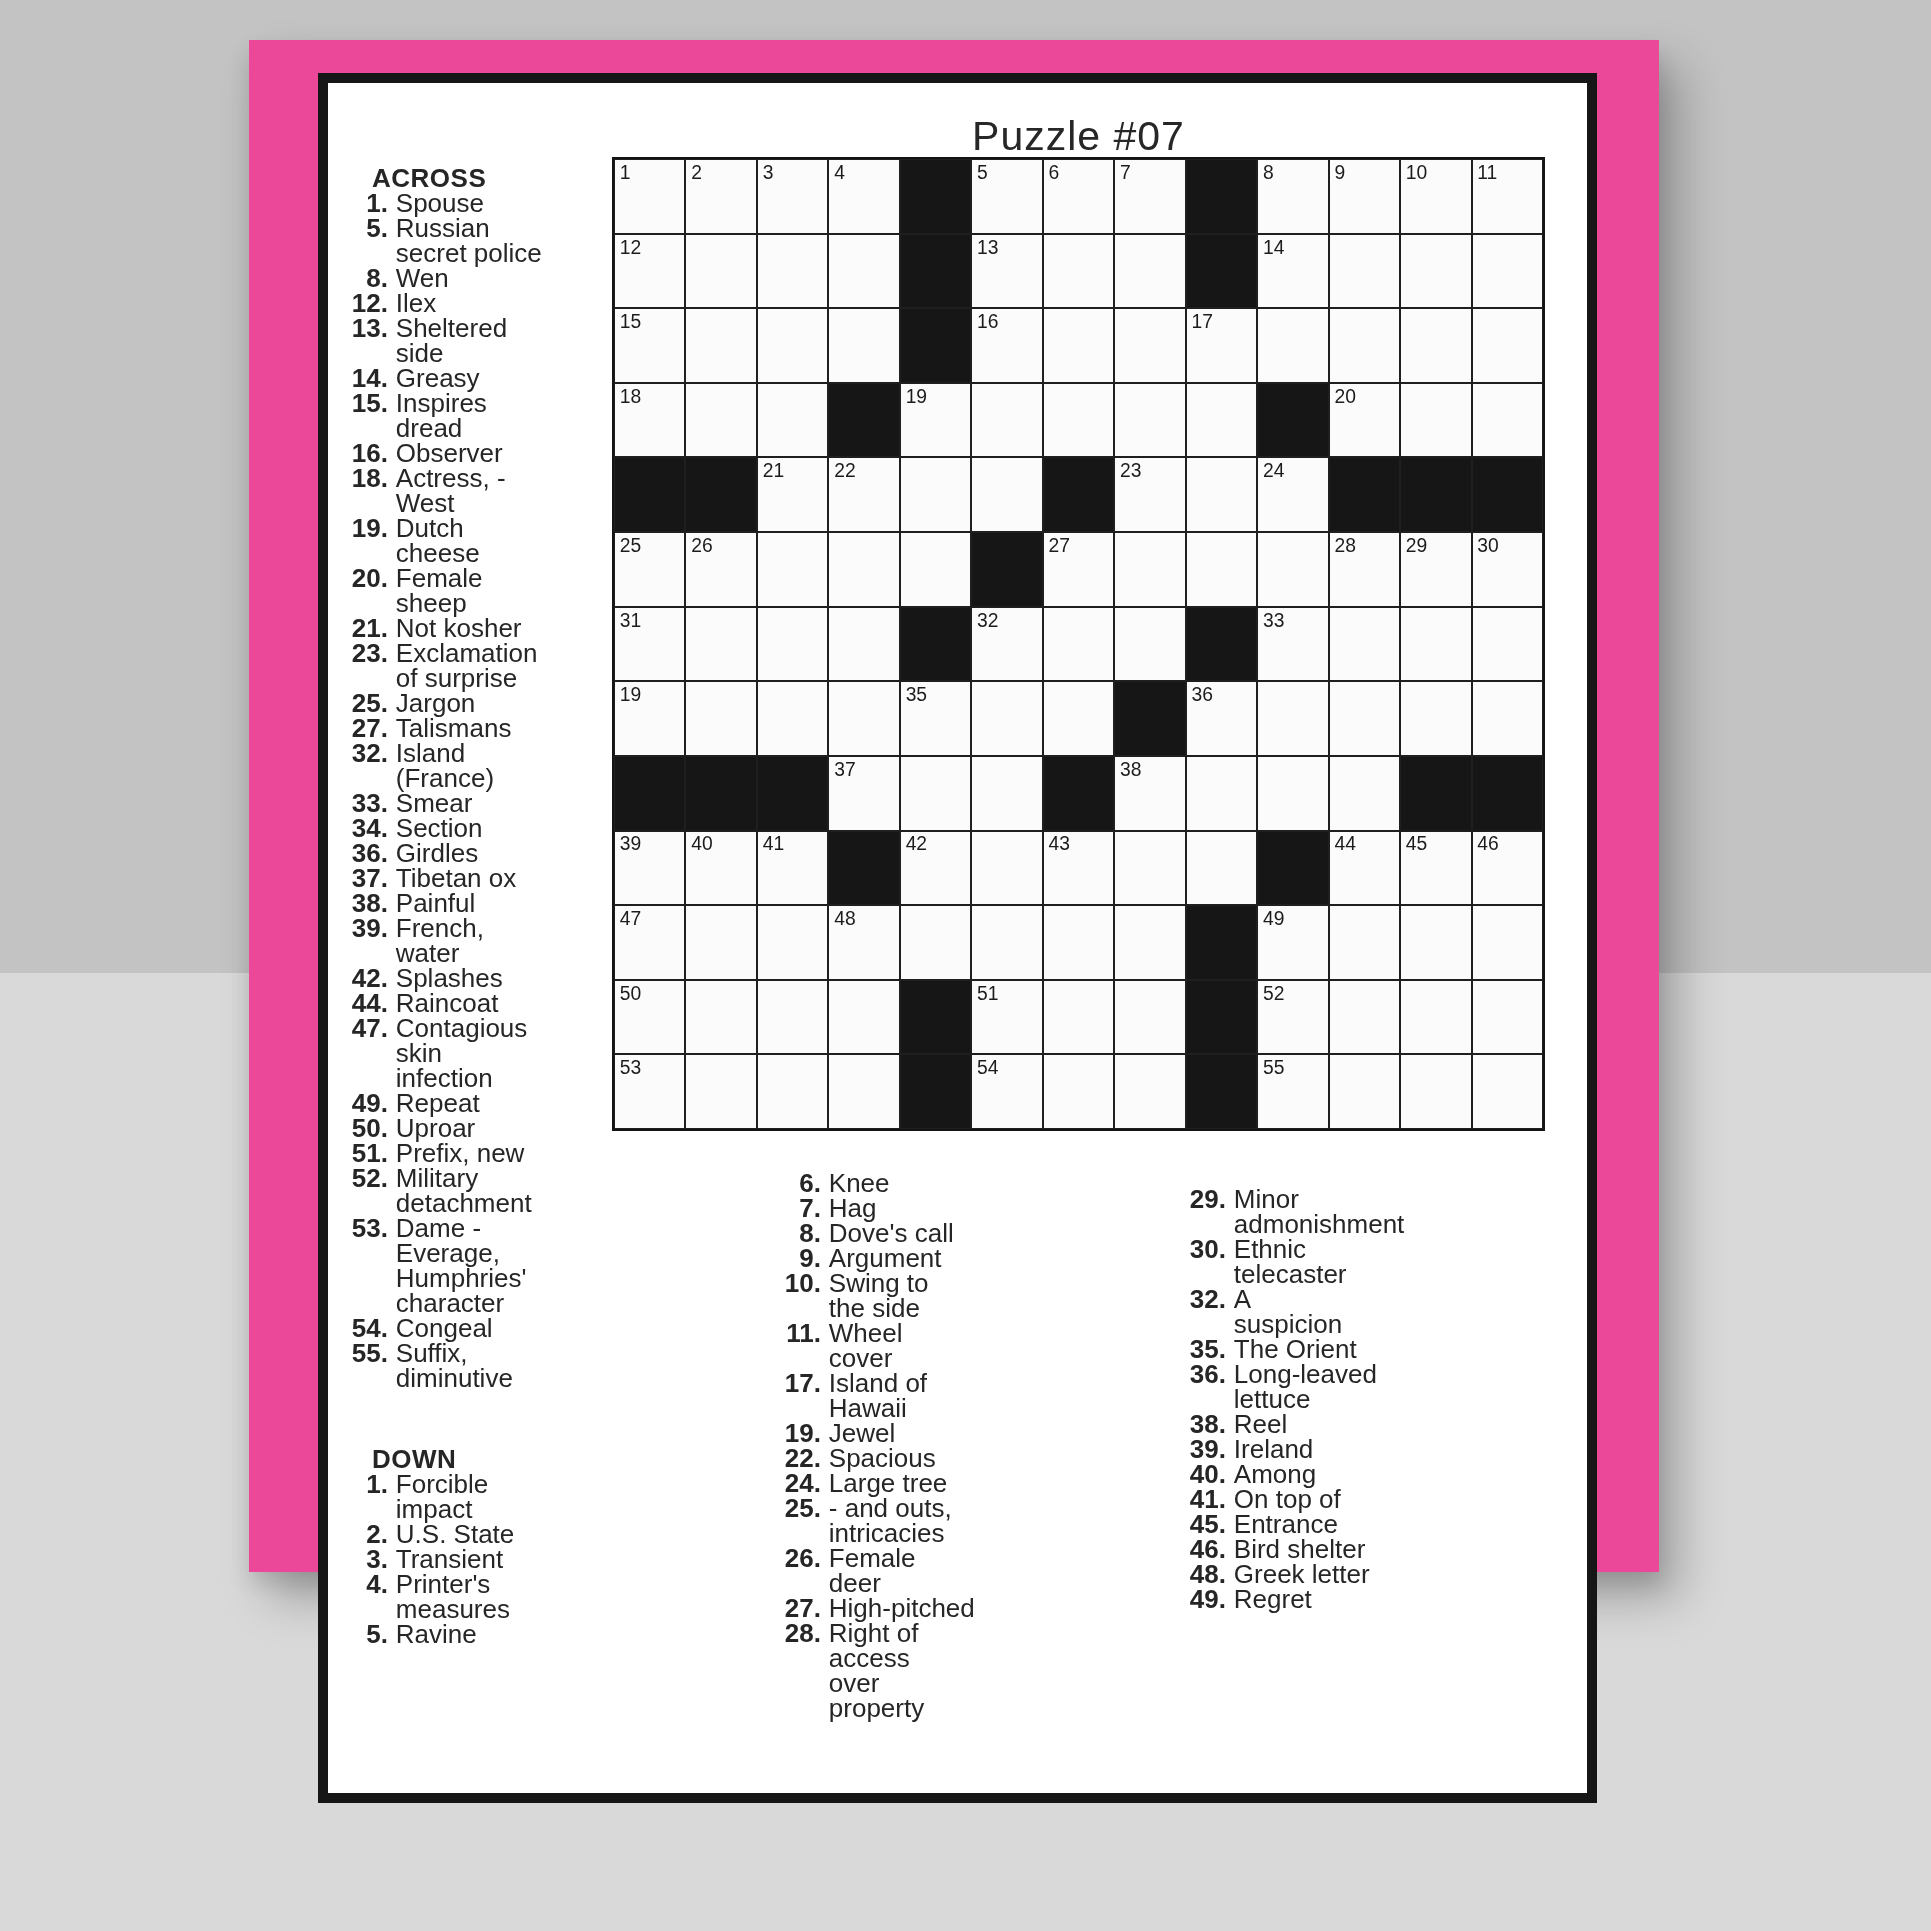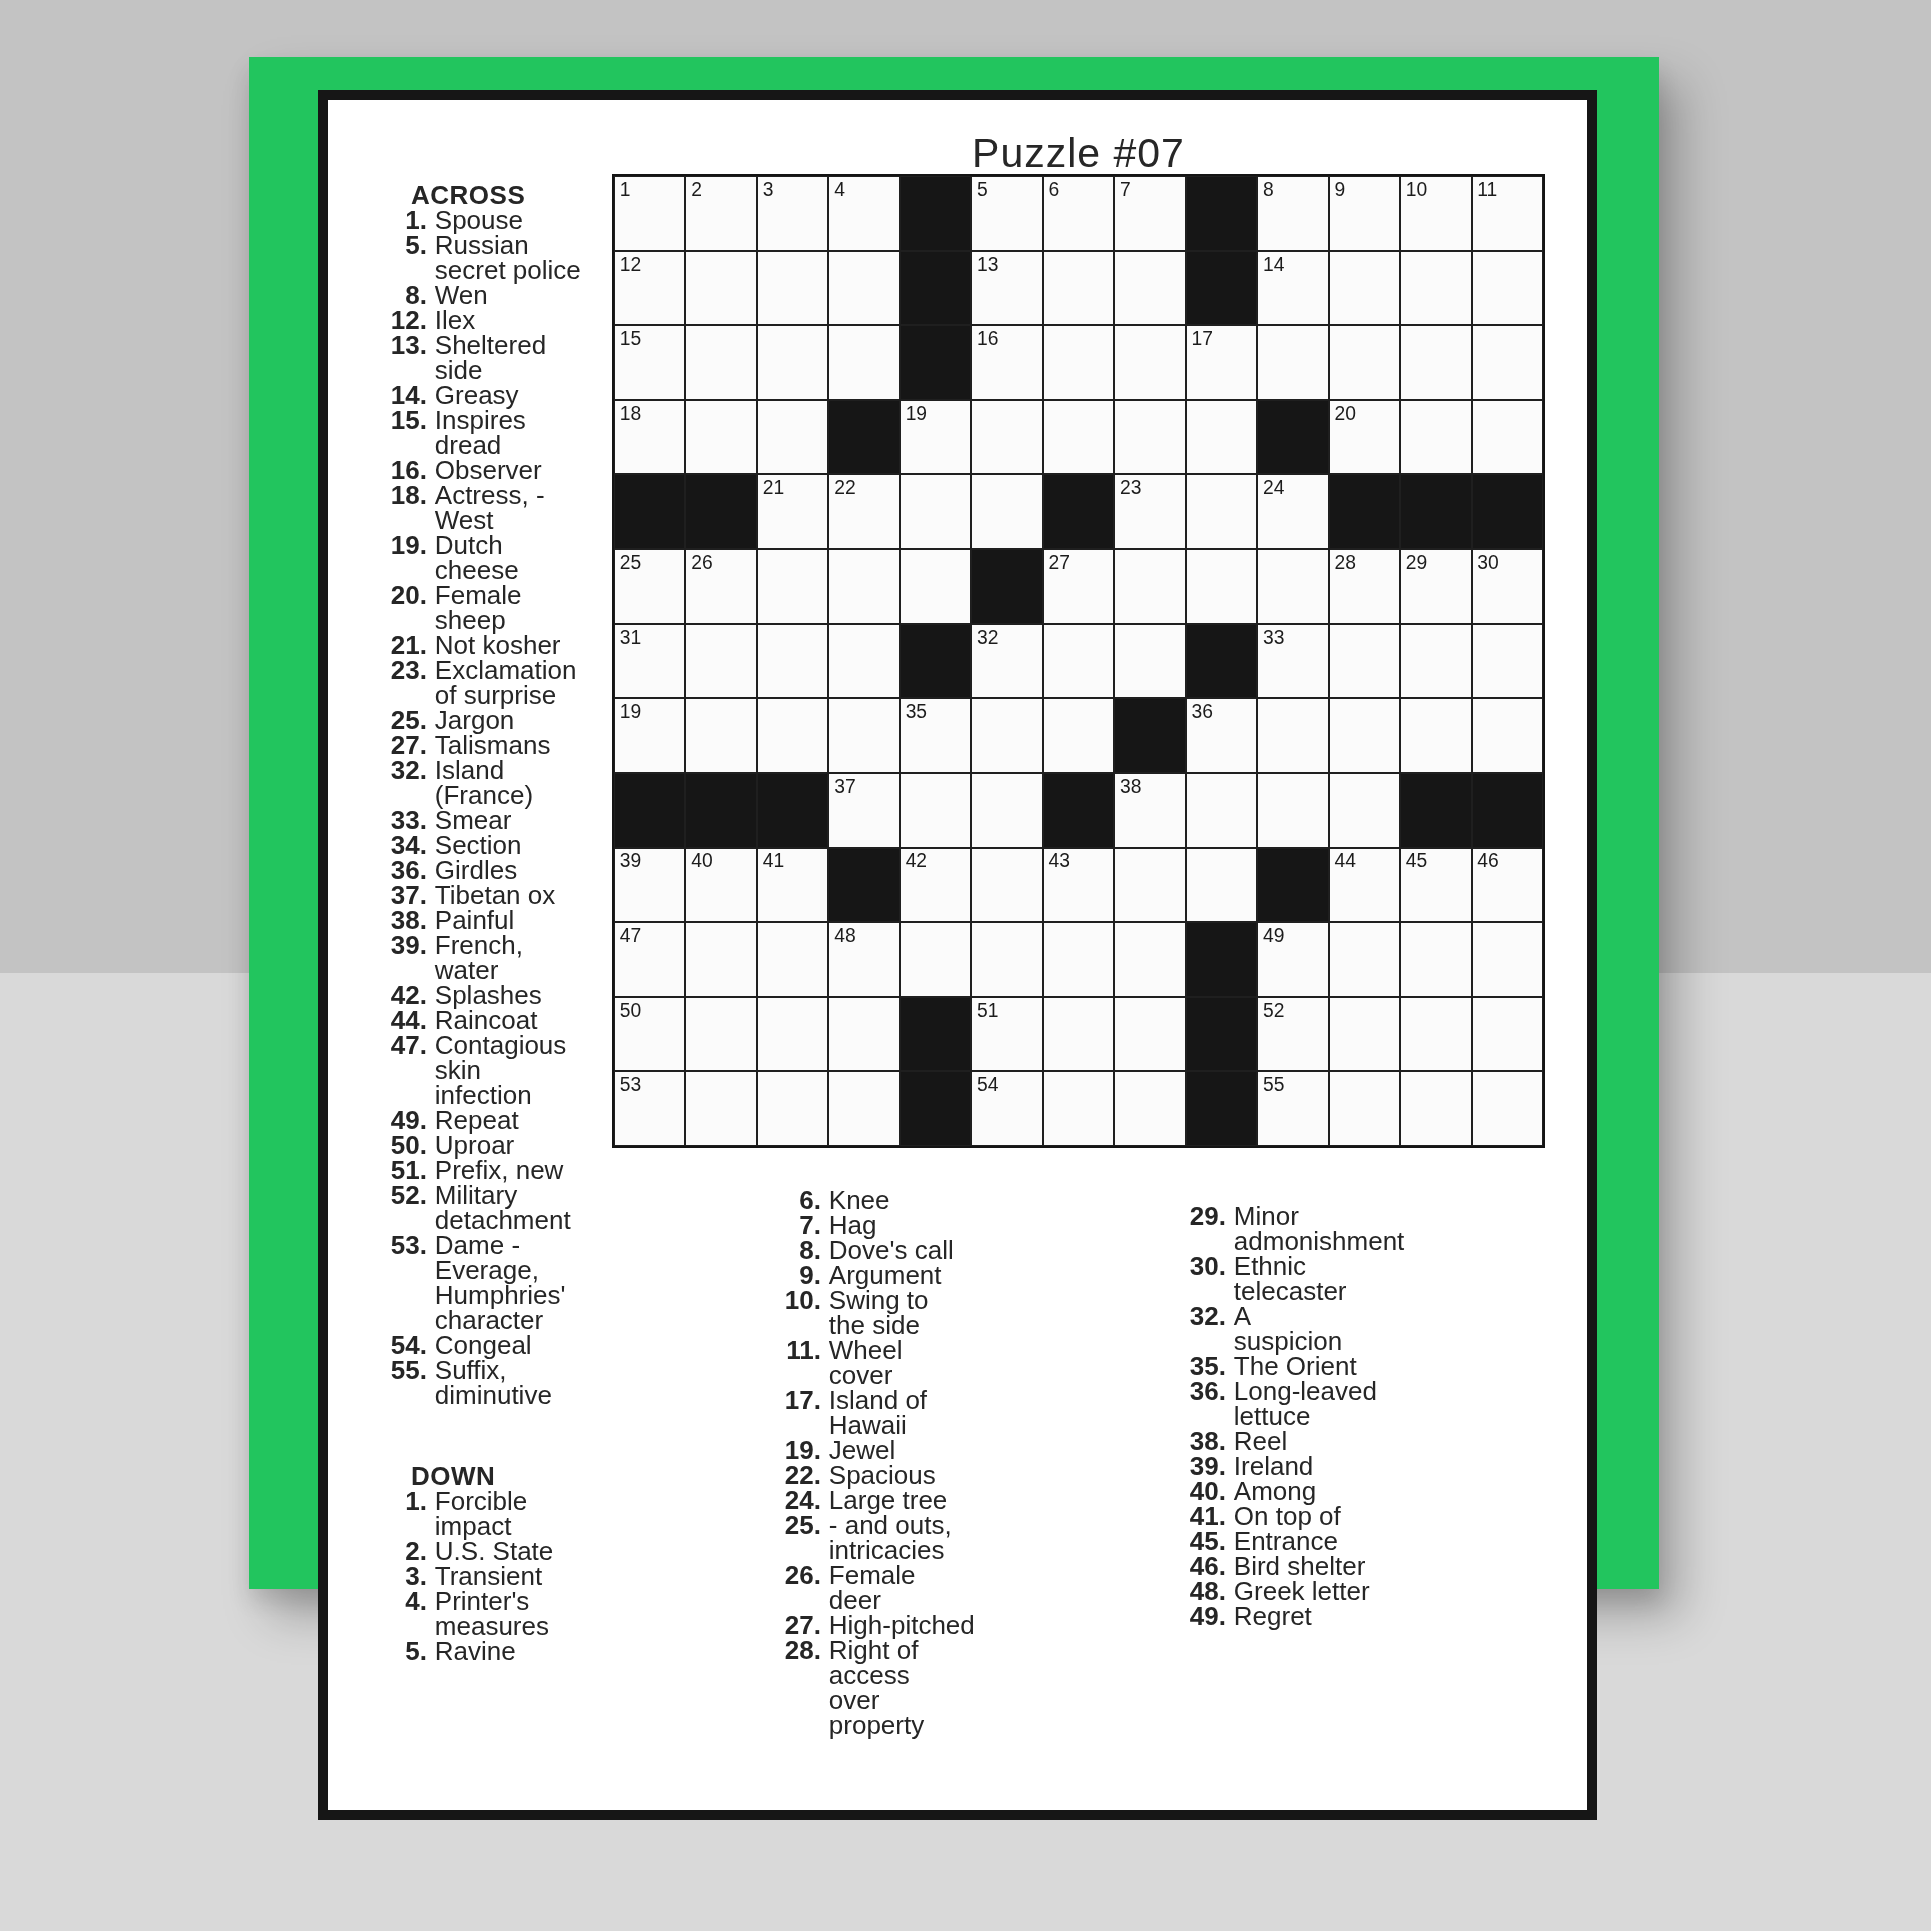--- a/index.html
+++ b/index.html
@@ -3,22 +3,22 @@
 <meta charset="utf-8">
 <style>
   html,body{margin:0;padding:0;}
   body{
     width:1931px;height:1931px;position:relative;overflow:hidden;
     background:linear-gradient(to bottom,#c3c3c3 0,#c3c3c3 973px,#d9d9d9 973px,#d9d9d9 100%);
     font-family:"Liberation Sans",sans-serif;
     -webkit-font-smoothing:antialiased;
   }
   .page{
-    position:absolute;left:249px;top:57px;width:1410px;height:1532px;
-    background:#22c55e;
+    position:absolute;left:249px;top:40px;width:1410px;height:1532px;
+    background:#ec4899;
     box-shadow:21px 27px 43px rgba(0,0,0,.25),0 11.6px 21px rgba(0,0,0,.12);
   }
   .frame{
     position:absolute;left:69px;top:33px;width:1279px;height:1730px;
     box-sizing:border-box;border:10.6px solid var(--ink,#161616);background:#ffffff;
   }
   .title{
     position:absolute;left:363px;top:73px;width:933px;
     text-align:center;font-size:41px;font-weight:400;color:#272727;letter-spacing:1px;
   }
@@ -34,21 +34,21 @@
   .cellnum{
     position:absolute;top:1.9px;left:4.8px;font-size:19.3px;line-height:21px;color:#1c1c1c;font-weight:400;
   }
   .clue-col{position:absolute;color:#262626;}
   .clue,.clue-header{font-size:26px;line-height:25px;}
   .clue{display:flex;align-items:flex-start;}
   .clue .num{flex:0 0 39px;text-align:right;font-weight:700;padding-right:6.8px;white-space:nowrap;}
   .clue .txt{white-space:pre-line;padding-left:1px;}
   .clue-header{font-weight:700;padding-left:23px;letter-spacing:0.5px;}
   .clue-header.gap{margin-top:56px;}
-  .col-left{left:100px;top:126px;width:290px;margin-left:39px;}
+  .col-left{left:100px;top:126px;width:290px;}
   .col-mid{left:533px;top:1131px;width:319px;}
   .col-right{left:938px;top:1131px;width:348px;margin-top:16px;}
 </style>
 </head>
 <body>
 
 <div class="page">
   <div class="frame"></div>
   <div class="title">Puzzle #07</div>
   <div class="grid">

